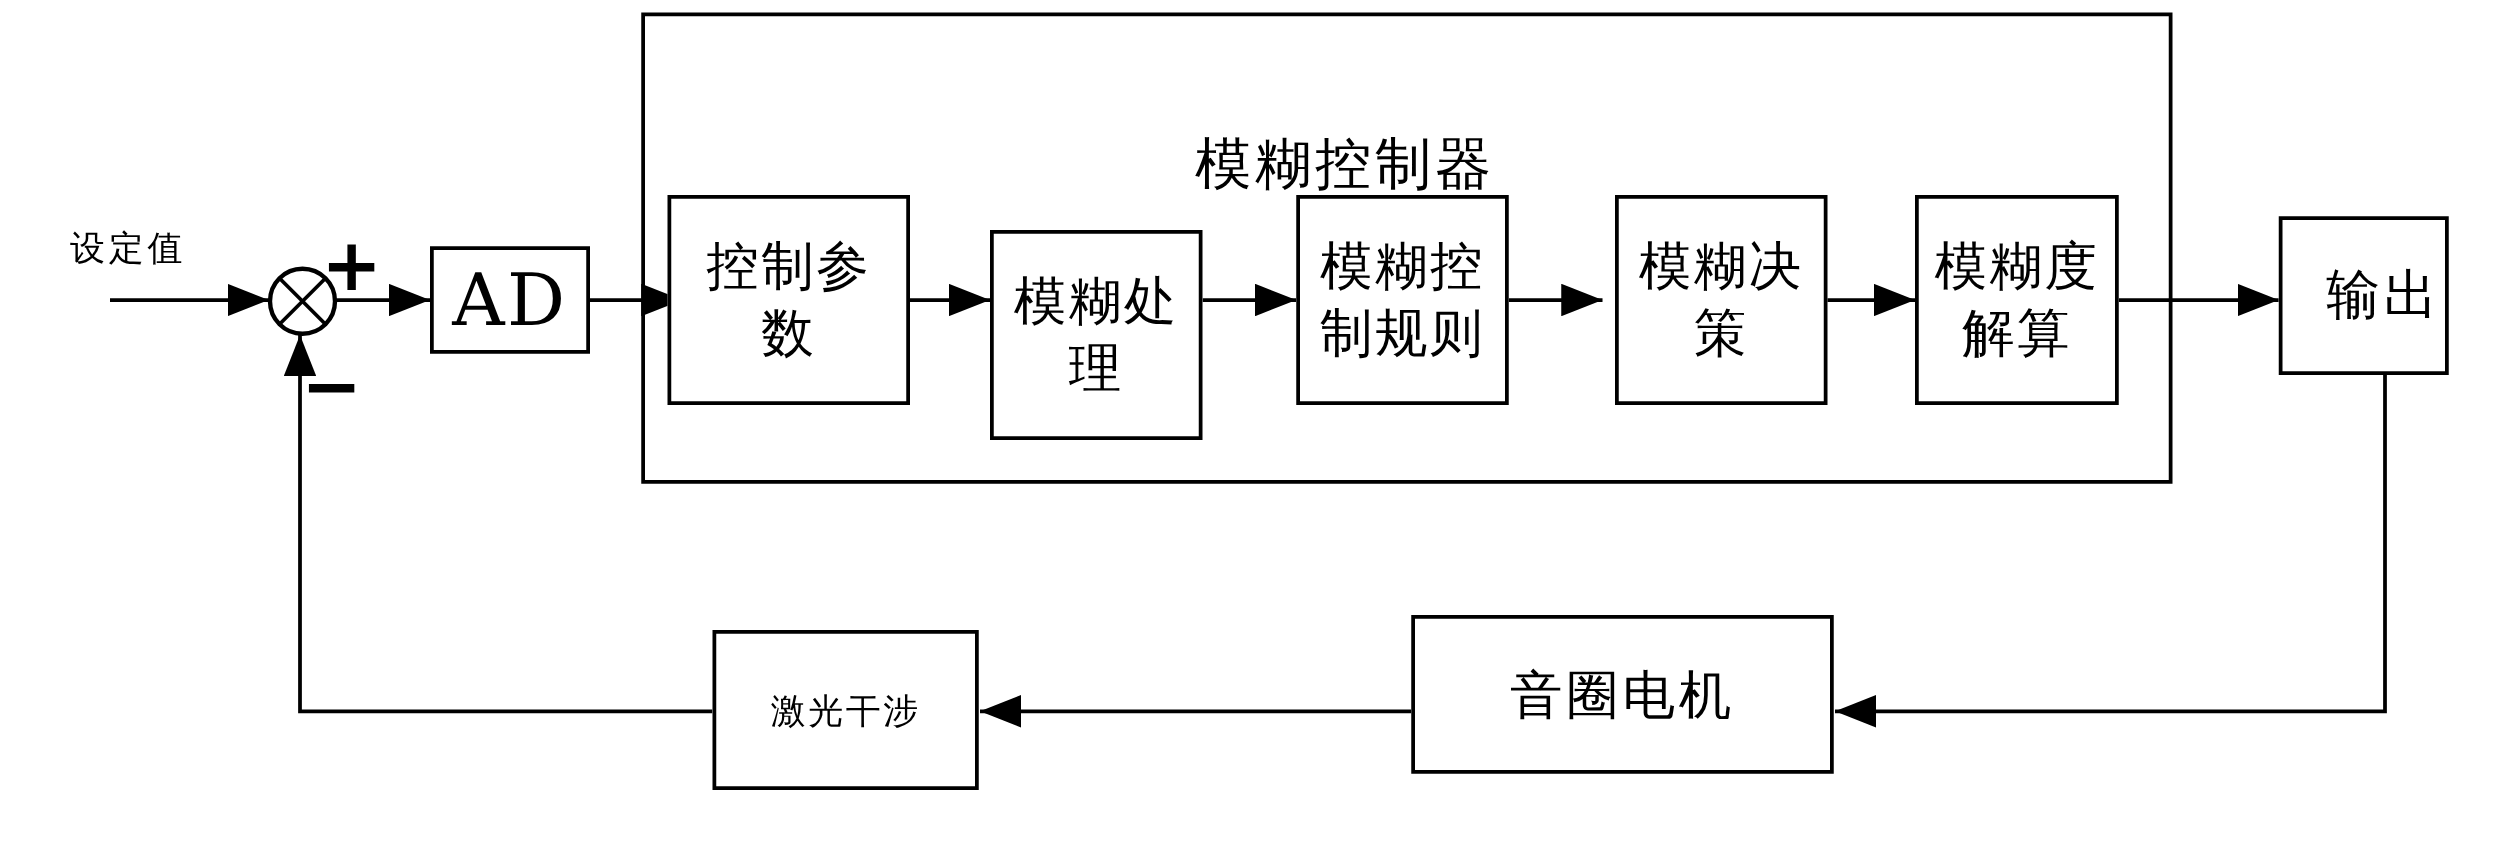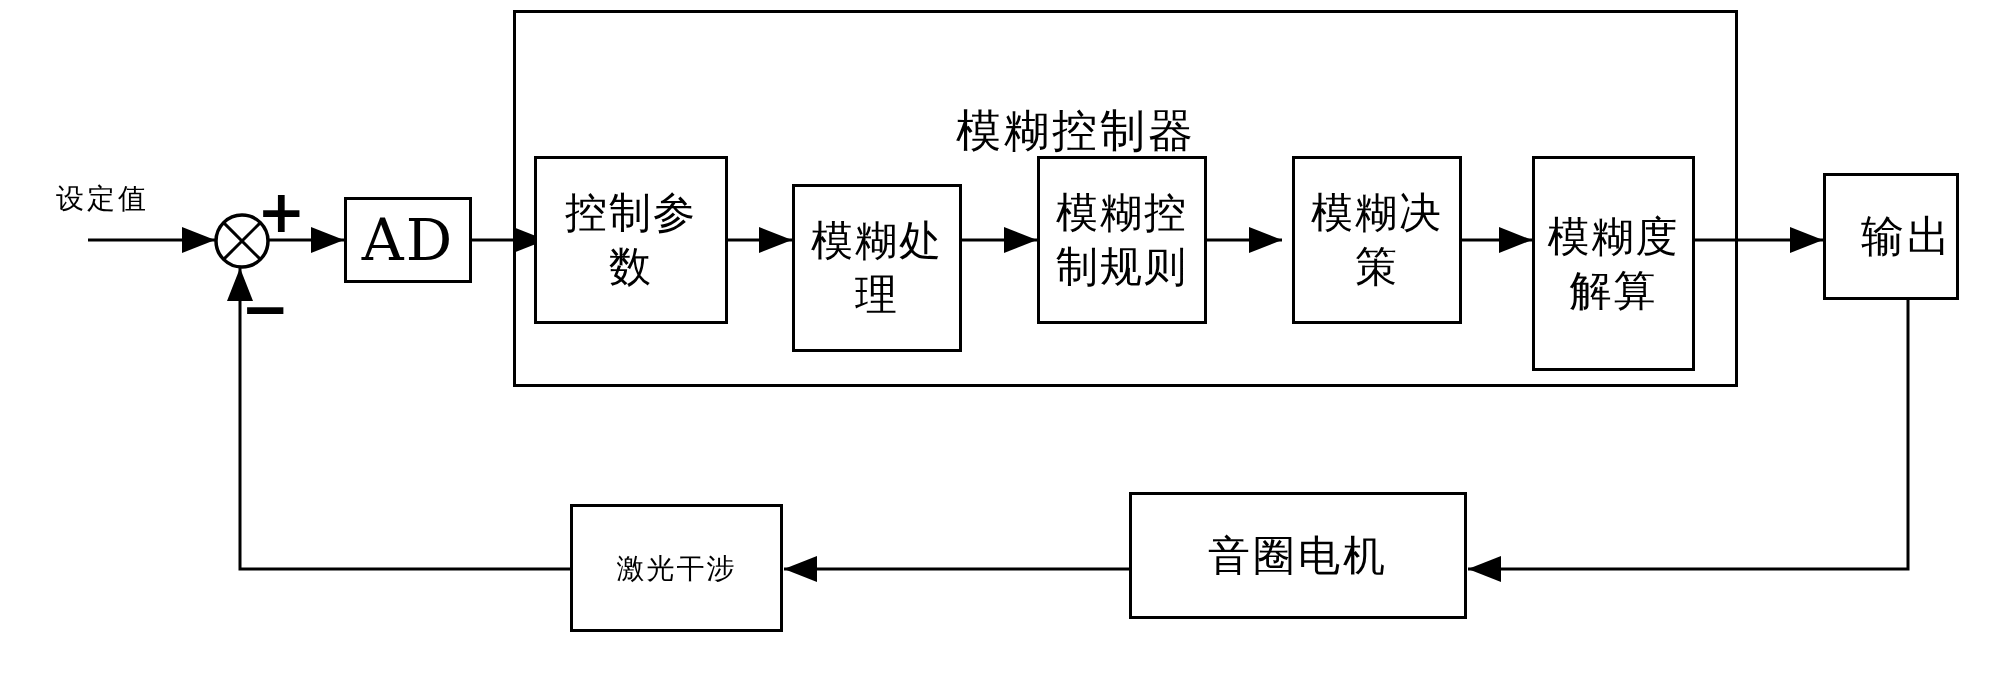--- a/index.html
+++ b/index.html
@@ -90,21 +90,21 @@
   <div class="box blocktext" style="left:1037px;top:156px;width:170px;height:168px;">
     <span class="ln">模糊控</span>
     <span class="ln">制规则</span>
   </div>
 
   <div class="box blocktext" style="left:1282px;top:156px;width:170px;height:168px;margin-left:10px;">
     <span class="ln">模糊决</span>
     <span class="ln">策</span>
   </div>
 
-  <div class="box blocktext" style="left:1532px;top:156px;width:163px;height:215px;">
+  <div class="box blocktext" style="left:1532px;top:156px;width:163px;height:168px;">
     <span class="ln">模糊度</span>
     <span class="ln">解算</span>
   </div>
 
   <div class="box outtext" style="left:1823px;top:173px;width:136px;height:127px;">
     <span class="ln">输出</span>
   </div>
 
   <div class="box vcmtext" style="left:1129px;top:492px;width:338px;height:127px;">
     <span class="ln">音圈电机</span>

